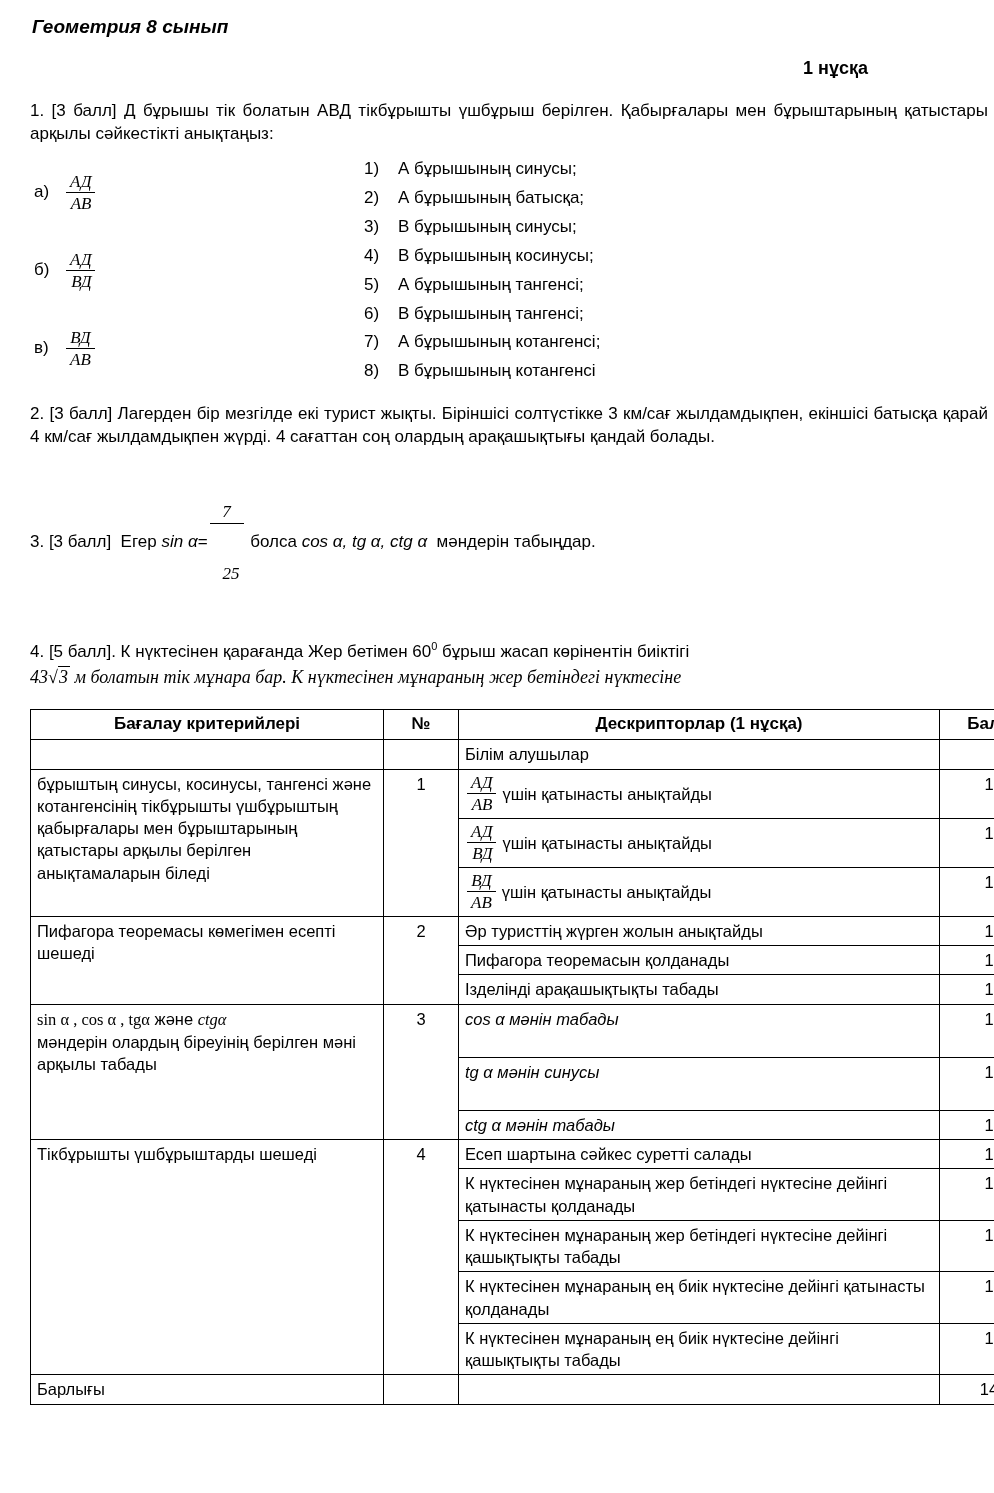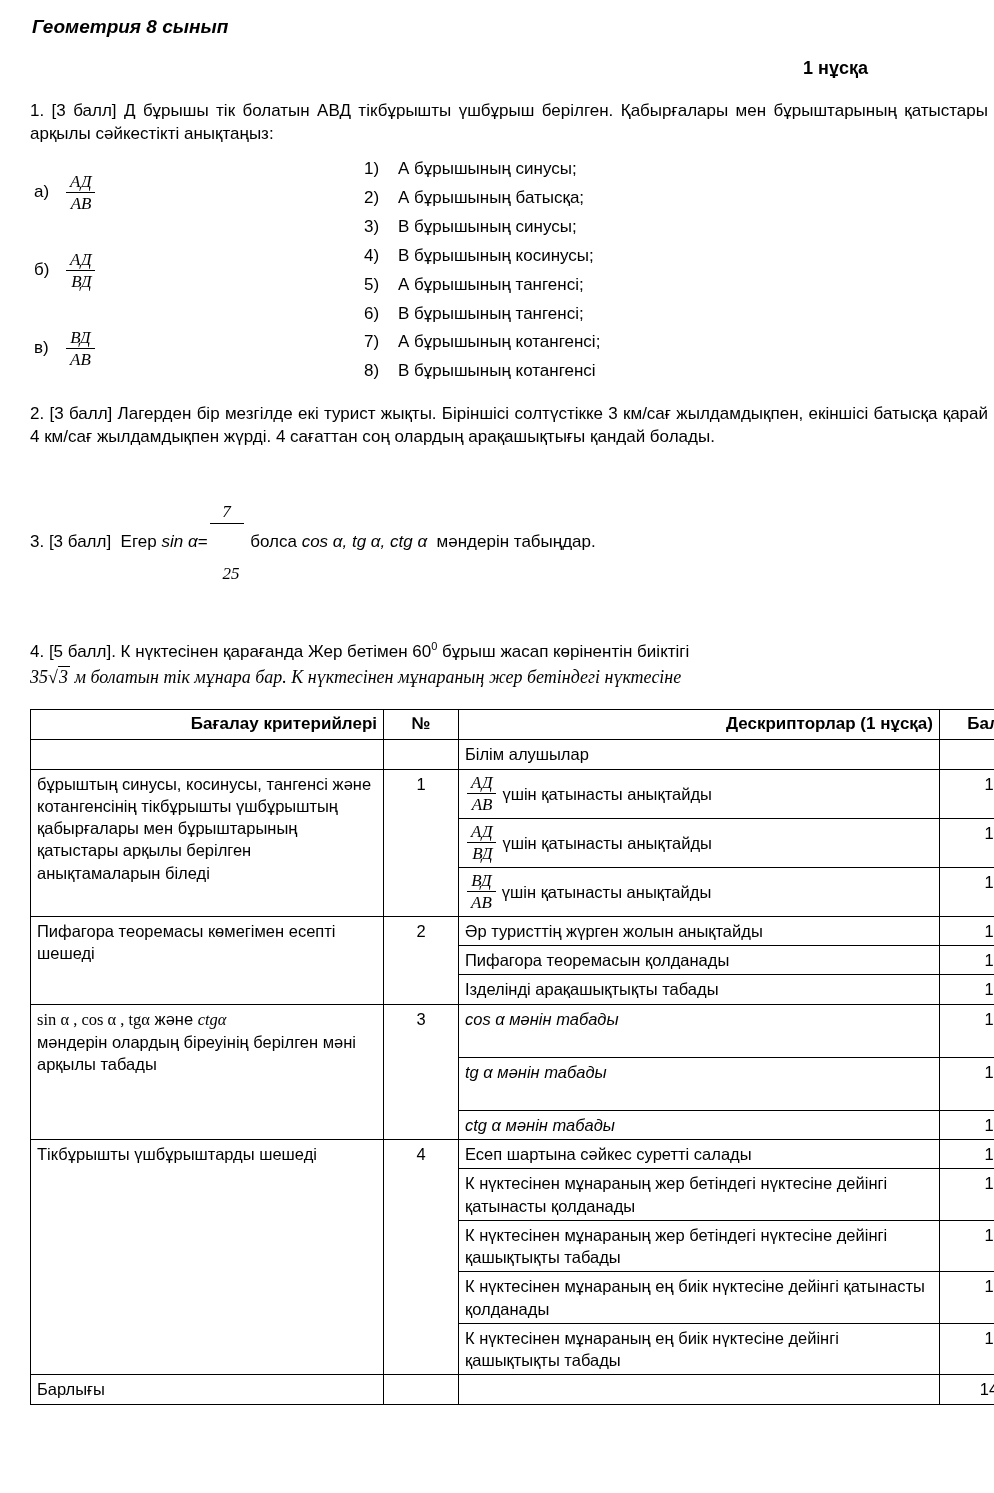--- a/index.html
+++ b/index.html
@@ -131,21 +131,21 @@
   }
   table.rubric td, table.rubric th {
     border: 1.5px solid #000;
     padding: 3px 6px;
     font-size: 16.5px;
     vertical-align: top;
     text-align: left;
     font-weight: normal;
   }
   table.rubric th {
-    text-align: right;
+    text-align: center;
     font-weight: bold;
     font-size: 17px;
   }
   .c-crit { width: 340px; }
   .c-no { width: 62px; text-align: center !important; }
   .c-desc { width: 468px; }
   .c-ball { width: 86px; text-align: center !important; }
   .subhdr {
     text-align: center;
     font-weight: bold;
@@ -255,21 +255,21 @@
       <span class="it">cos α, tg α, ctg α</span>
       <span>  мәндерін табыңдар.</span>
     </div>
   </div>
 
   <div class="q-block q4">
     <div class="q p1">
       <span>4. [5 балл]. К нүктесінен  қарағанда Жер бетімен 60</span><span class="sup">0</span><span> бұрыш жасап көрінентін биіктігі</span>
     </div>
     <div class="q p2">
-      <span class="sqrt"><span>35</span>√<span class="radicand">3</span></span><span> м болатын тік мұнара бар. К нүктесінен мұнараның жер бетіндегі нүктесіне</span>
+      <span class="sqrt"><span>43</span>√<span class="radicand">3</span></span><span> м болатын тік мұнара бар. К нүктесінен мұнараның жер бетіндегі нүктесіне</span>
     </div>
   </div>
 
   <table class="rubric">
     <tbody>
         <tr>
       <th class="c-crit">Бағалау критерийлері</th>
       <th class="c-no">№</th>
       <th class="c-desc">Дескрипторлар (1 нұсқа)</th>
       <th class="c-ball">Балл</th>
@@ -338,21 +338,21 @@
     <tr>
       <td class="c-crit" rowspan="3">
         <span class="mathser">sin α , cos α , tgα</span><span> және </span><span class="mathser it">ctgα</span>
         <div>мәндерін олардың біреуінің берілген мәні арқылы табады</div>
       </td>
       <td class="c-no" rowspan="3">3</td>
       <td class="c-desc it tall">cos α мәнін табады</td>
       <td class="c-ball">1</td>
     </tr>
     <tr>
-      <td class="c-desc it tall">tg α мәнін табады</td>
+      <td class="c-desc it tall">tg α мәнін синусы</td>
       <td class="c-ball">1</td>
     </tr>
     <tr>
       <td class="c-desc it">ctg α мәнін табады</td>
       <td class="c-ball">1</td>
     </tr>
 
     <tr>
       <td class="c-crit" rowspan="5">Тікбұрышты үшбұрыштарды шешеді</td>
       <td class="c-no" rowspan="5">4</td>

